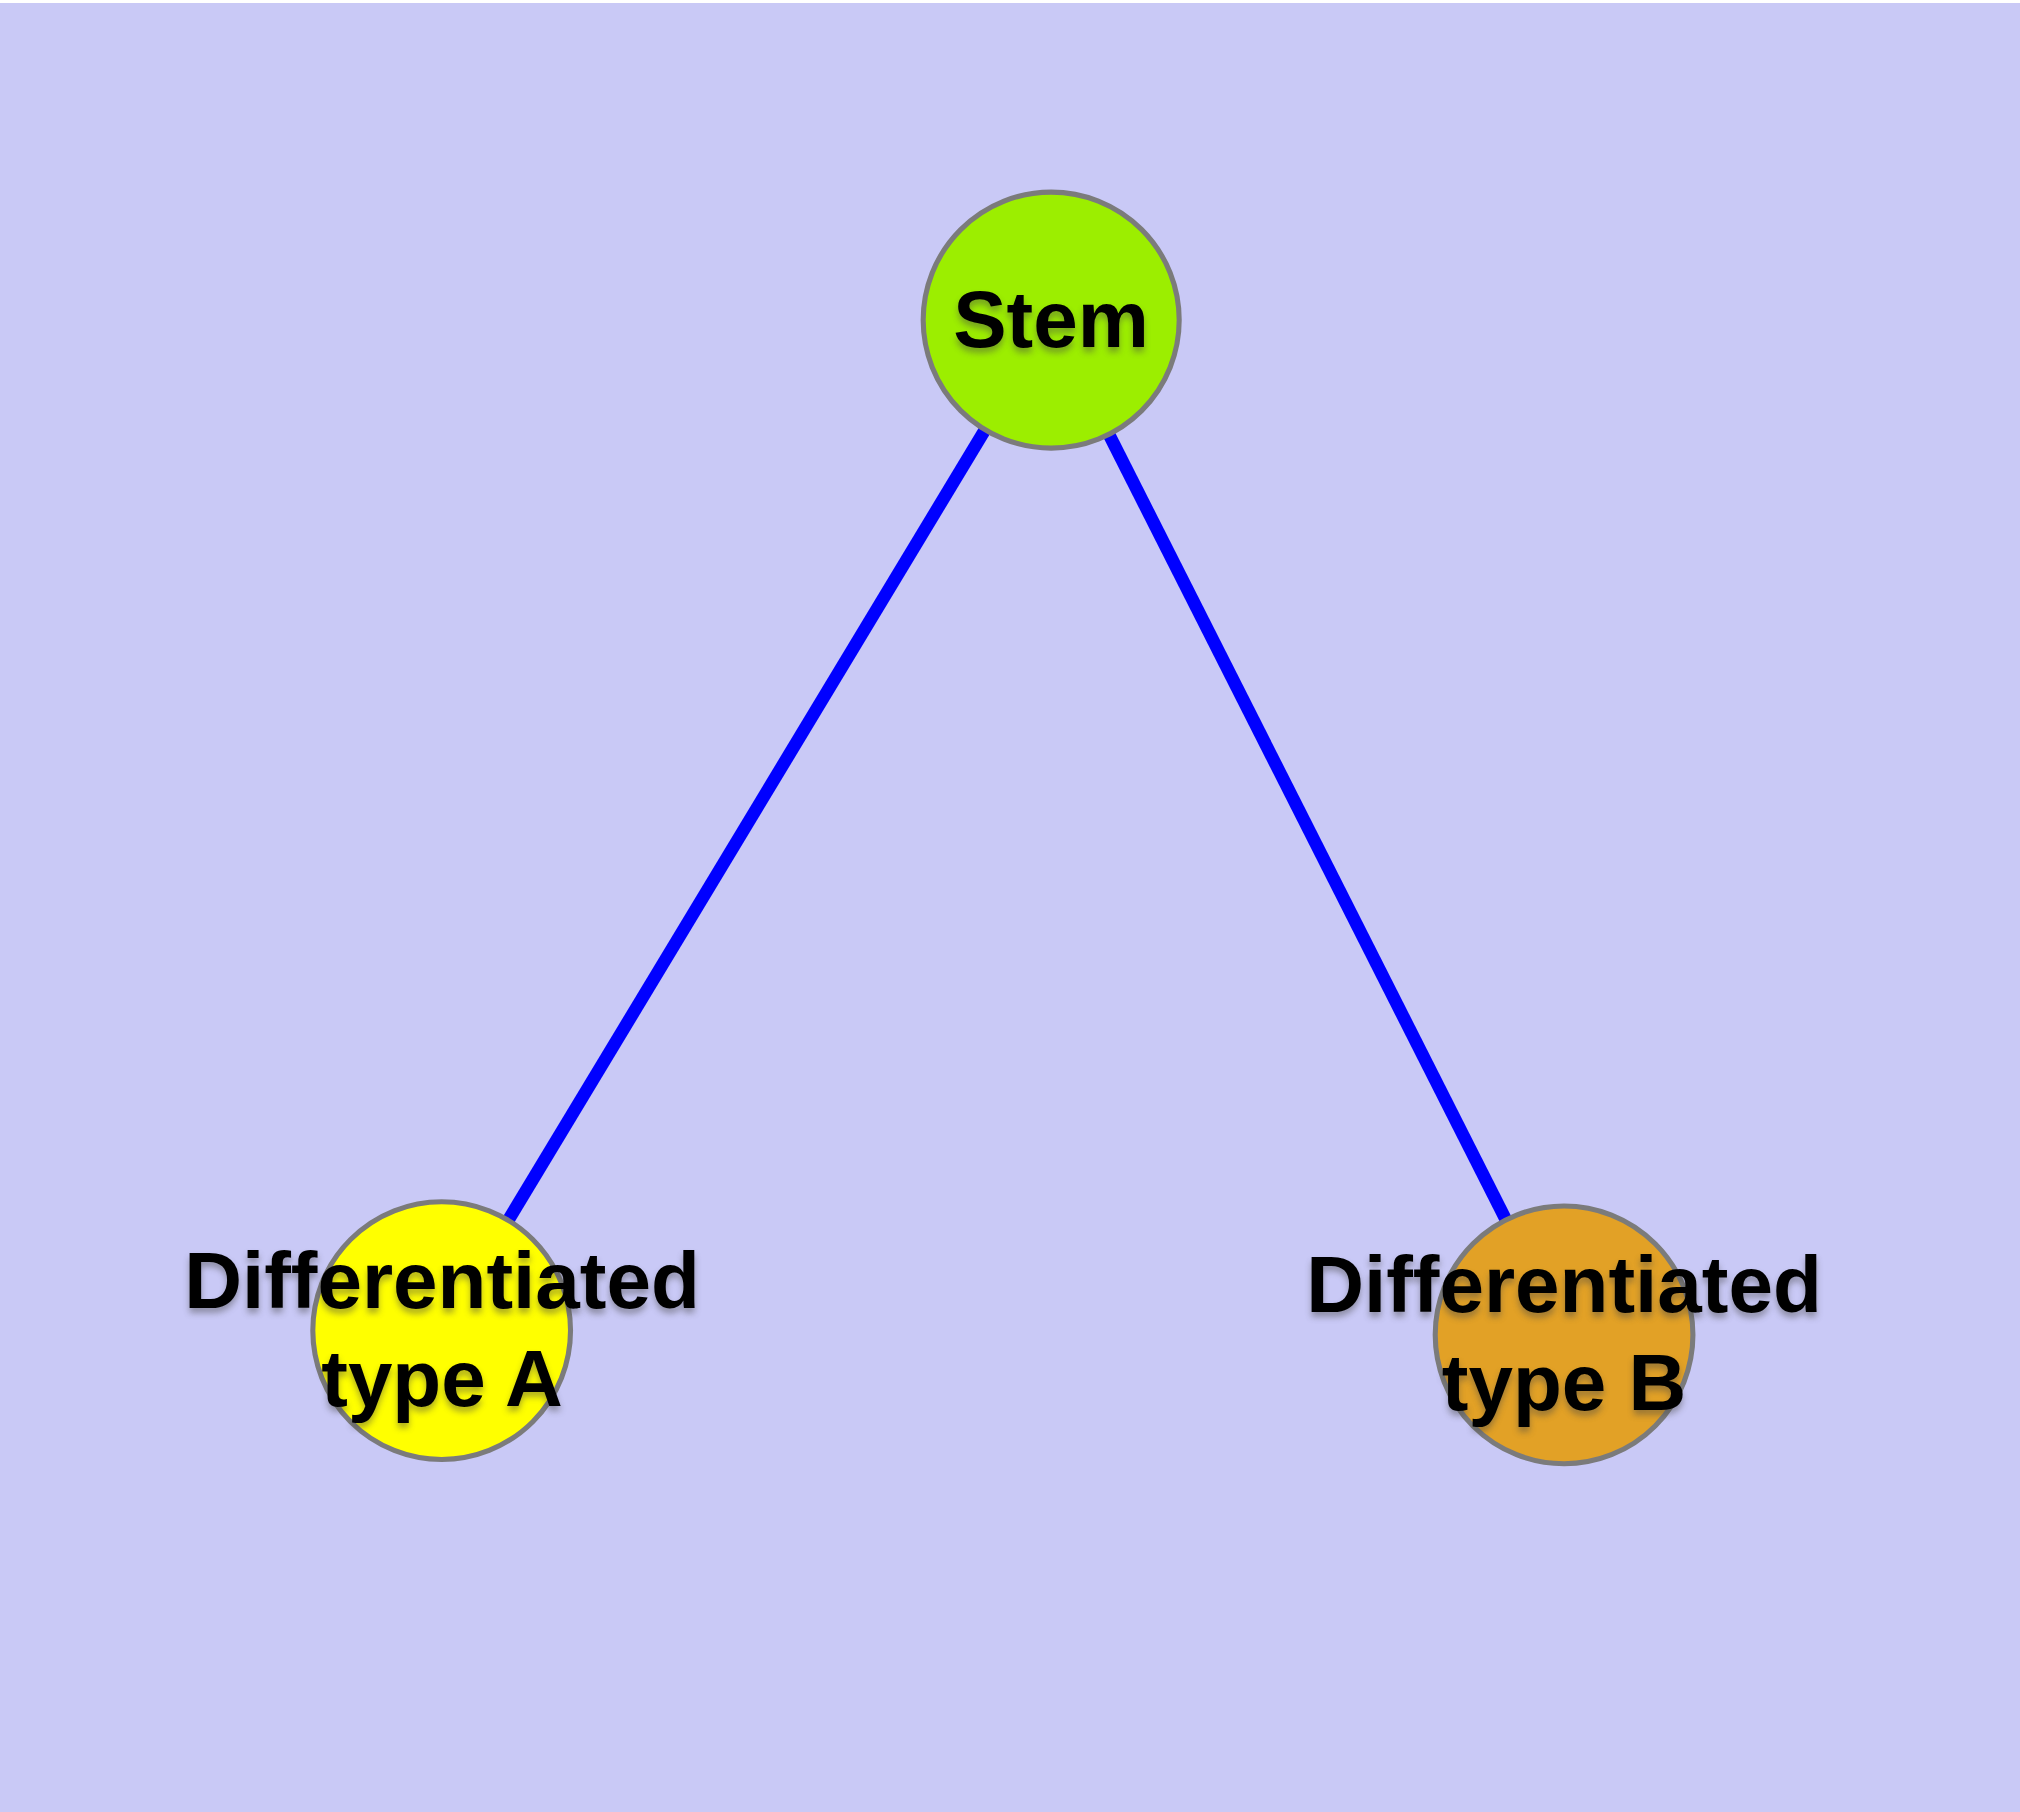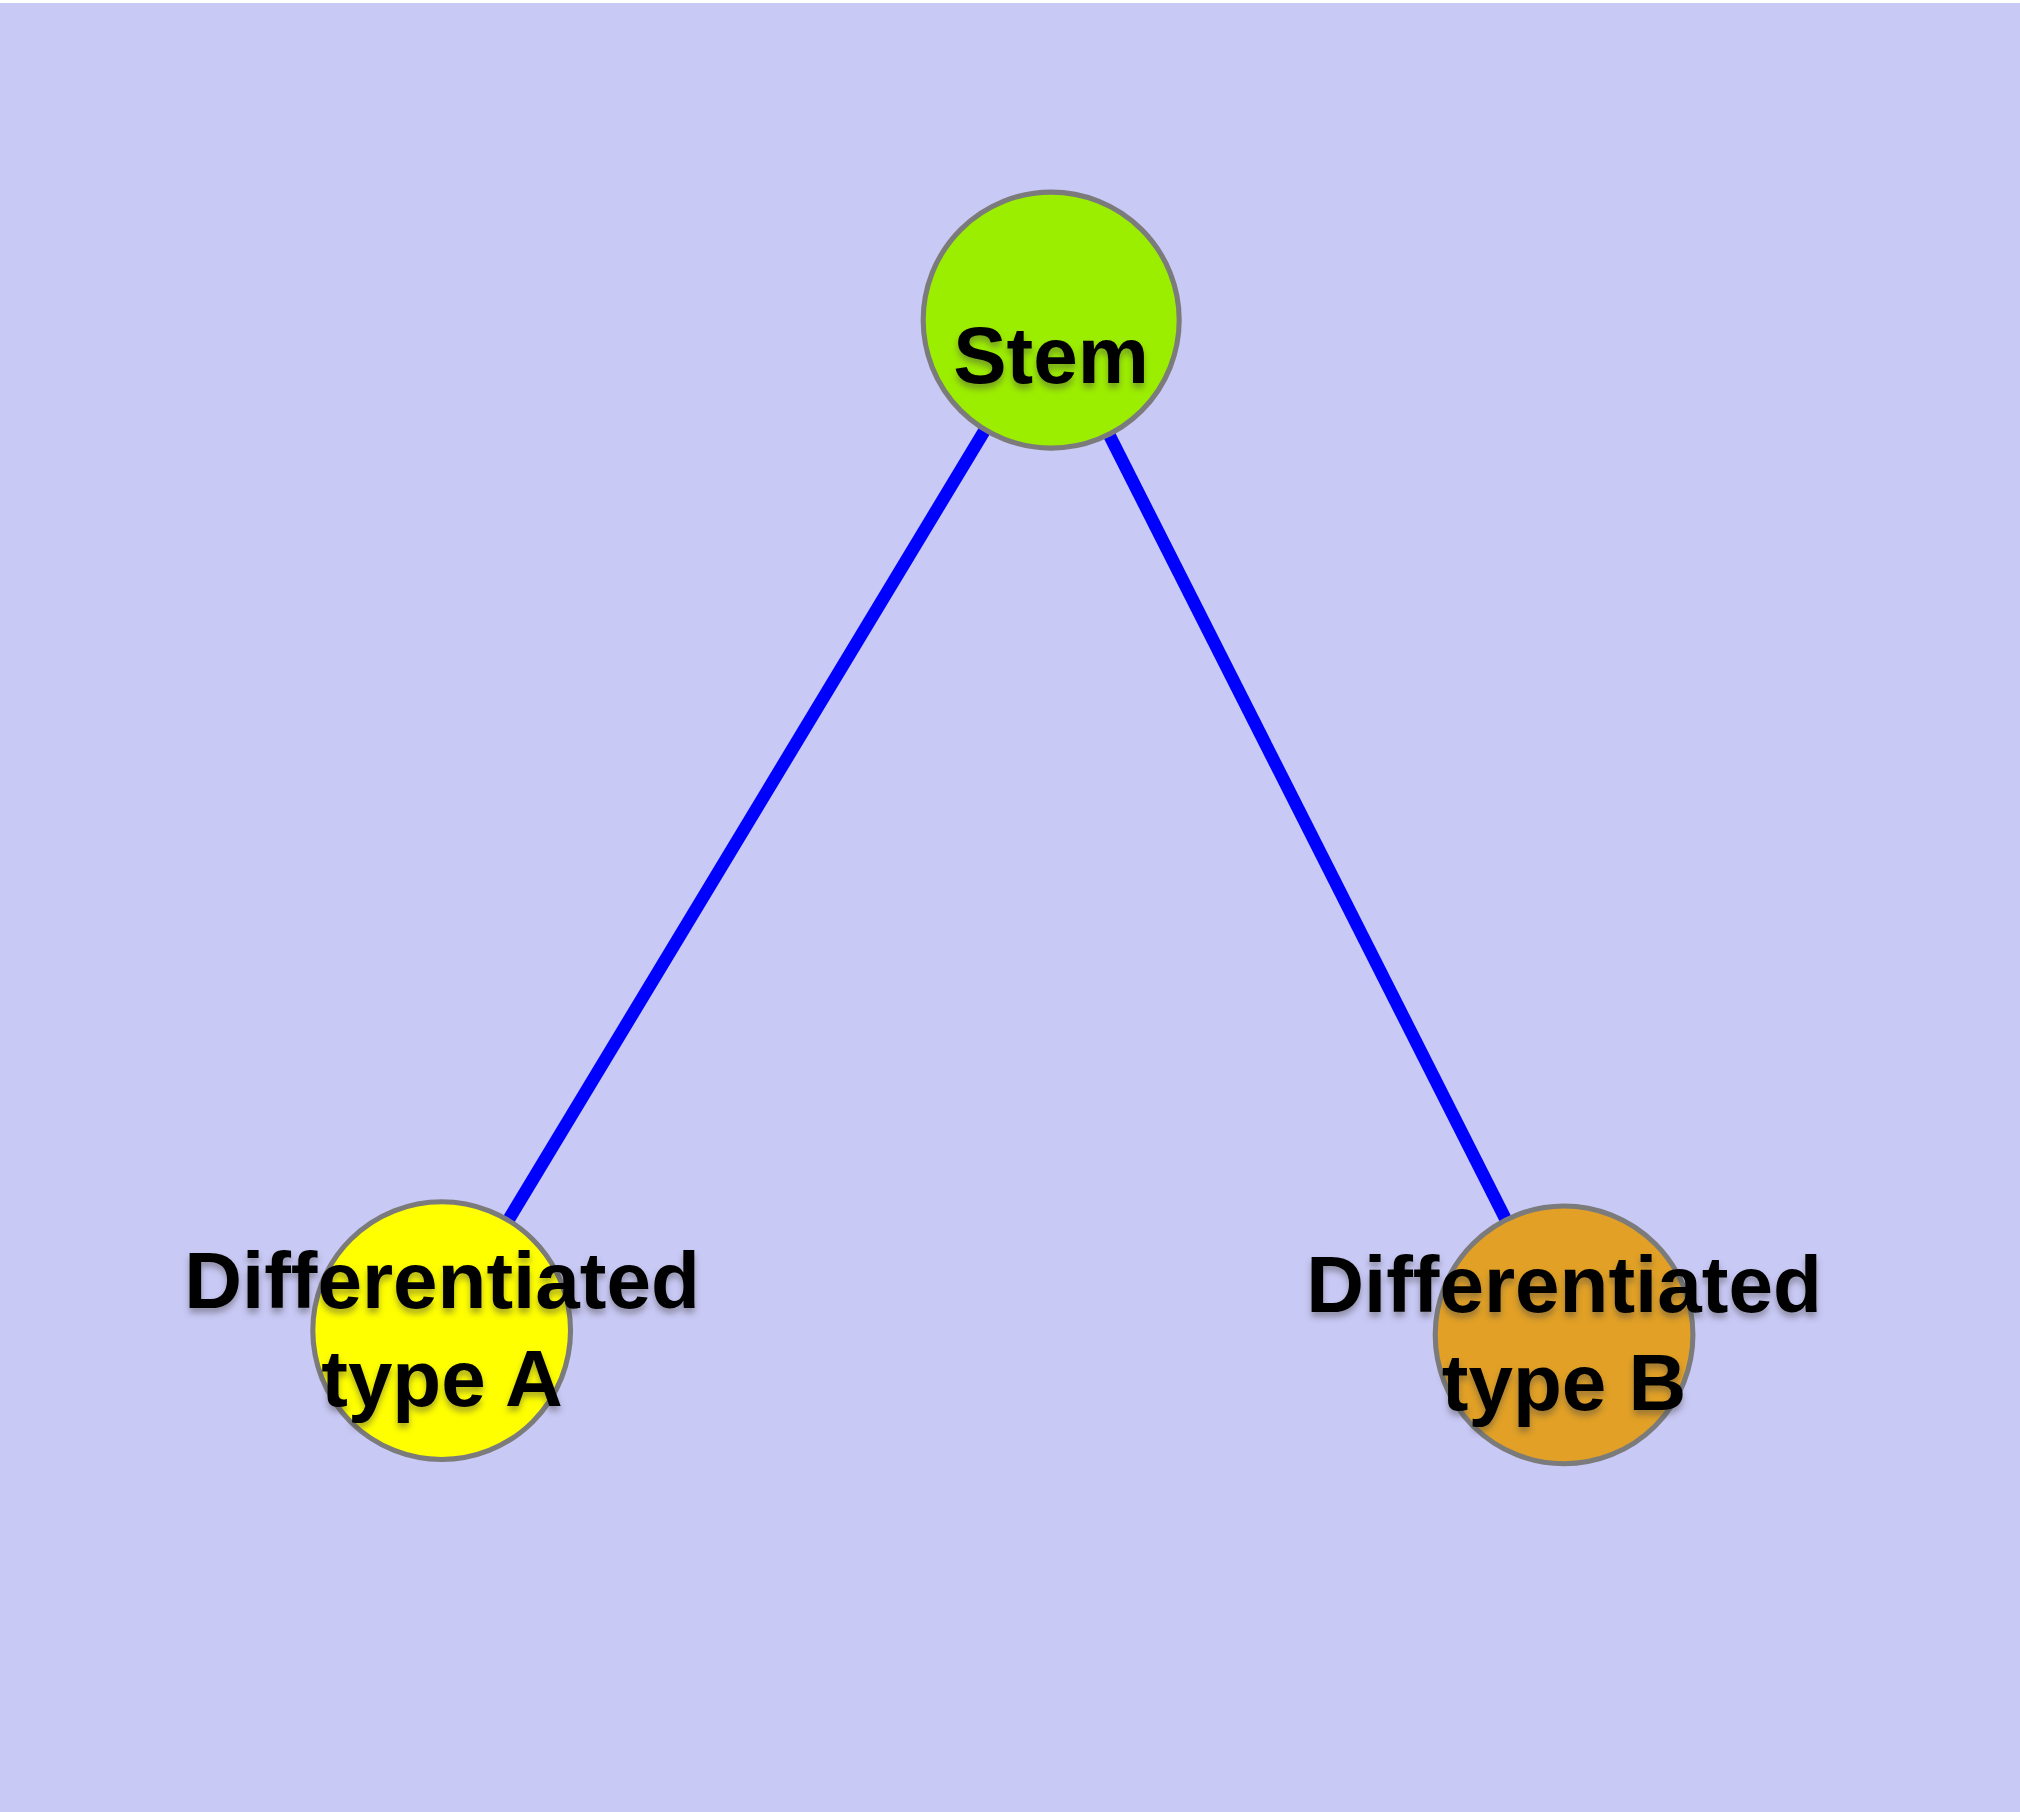--- a/index.html
+++ b/index.html
@@ -62,21 +62,21 @@
       <line class="edge" x1="1240" y1="374" x2="521" y2="1566" stroke="#0000ff"></line>
       <line class="edge" x1="1240" y1="374" x2="1845" y2="1571" stroke="#0000ff"></line>
     </g>
     <g>
       <circle class="node-circle" cx="1240" cy="374" r="151" fill="#9cee00" stroke="#7b7b7b"></circle>
       <circle class="node-circle" cx="521" cy="1566" r="152" fill="#ffff00" stroke="#7b7b7b"></circle>
       <circle class="node-circle" cx="1845" cy="1571" r="152" fill="#e2a126" stroke="#7b7b7b"></circle>
     </g>
   </svg>
 
-  <div class="node-label" style="left: 1051px; top: 317px; margin-top: 36px;">Stem</div>
+  <div class="node-label" style="left: 1051px; top: 317px;">Stem</div>
 
   <div class="node-label" style="left: 442px; top: 1327px;">Differentiated
 type A</div>
 
   <div class="node-label" style="left: 1564px; top: 1331px;">Differentiated
 type B</div>
 
 </div>
 
 

